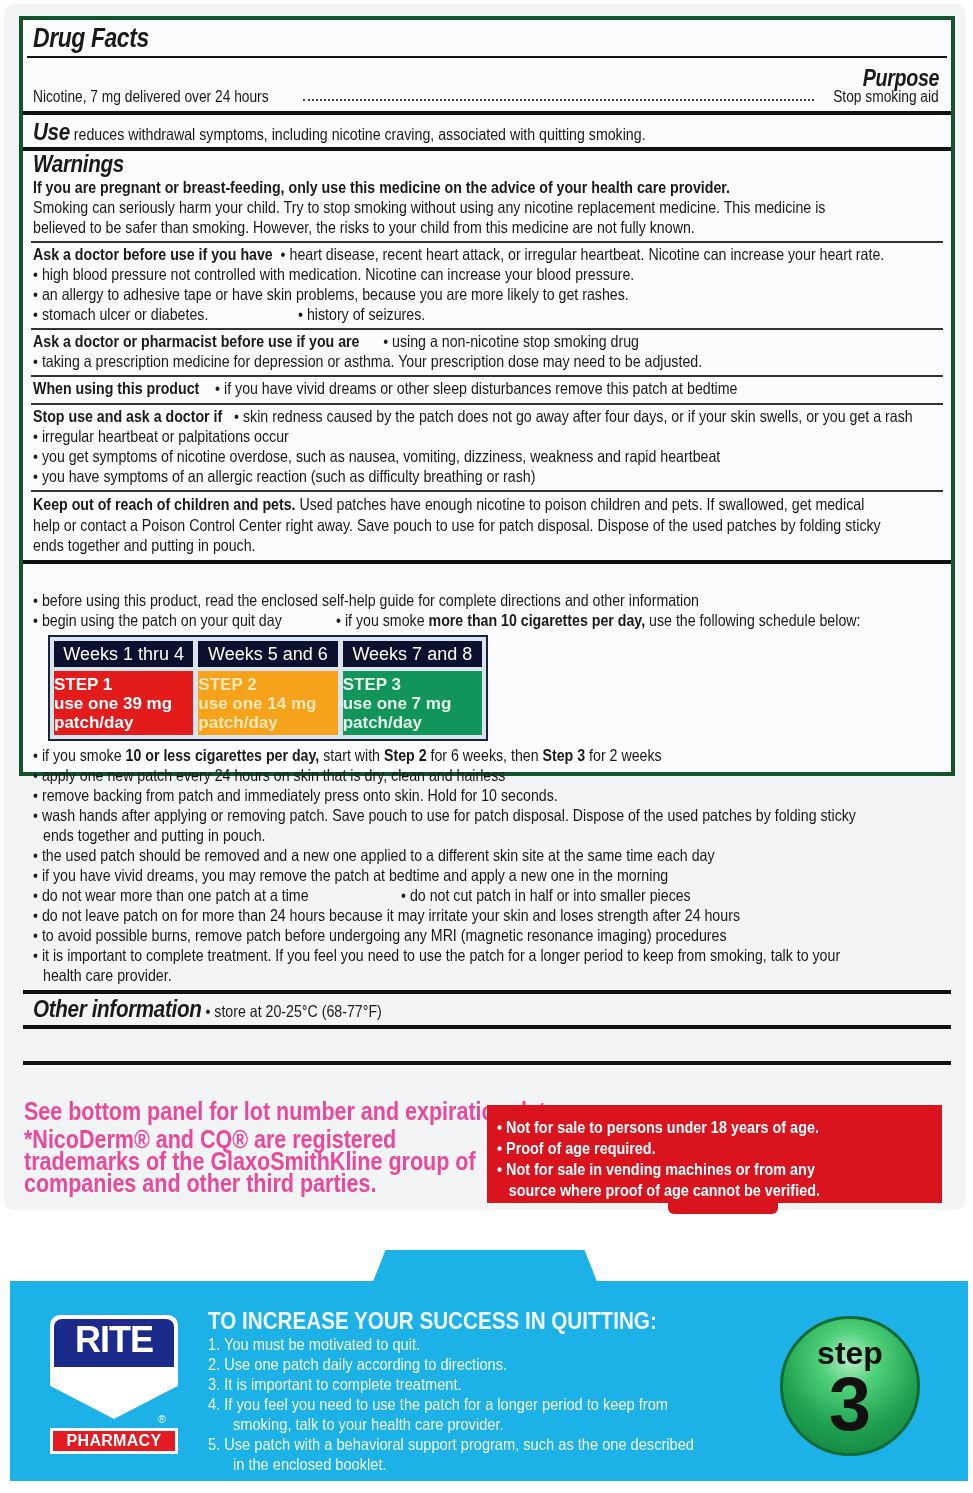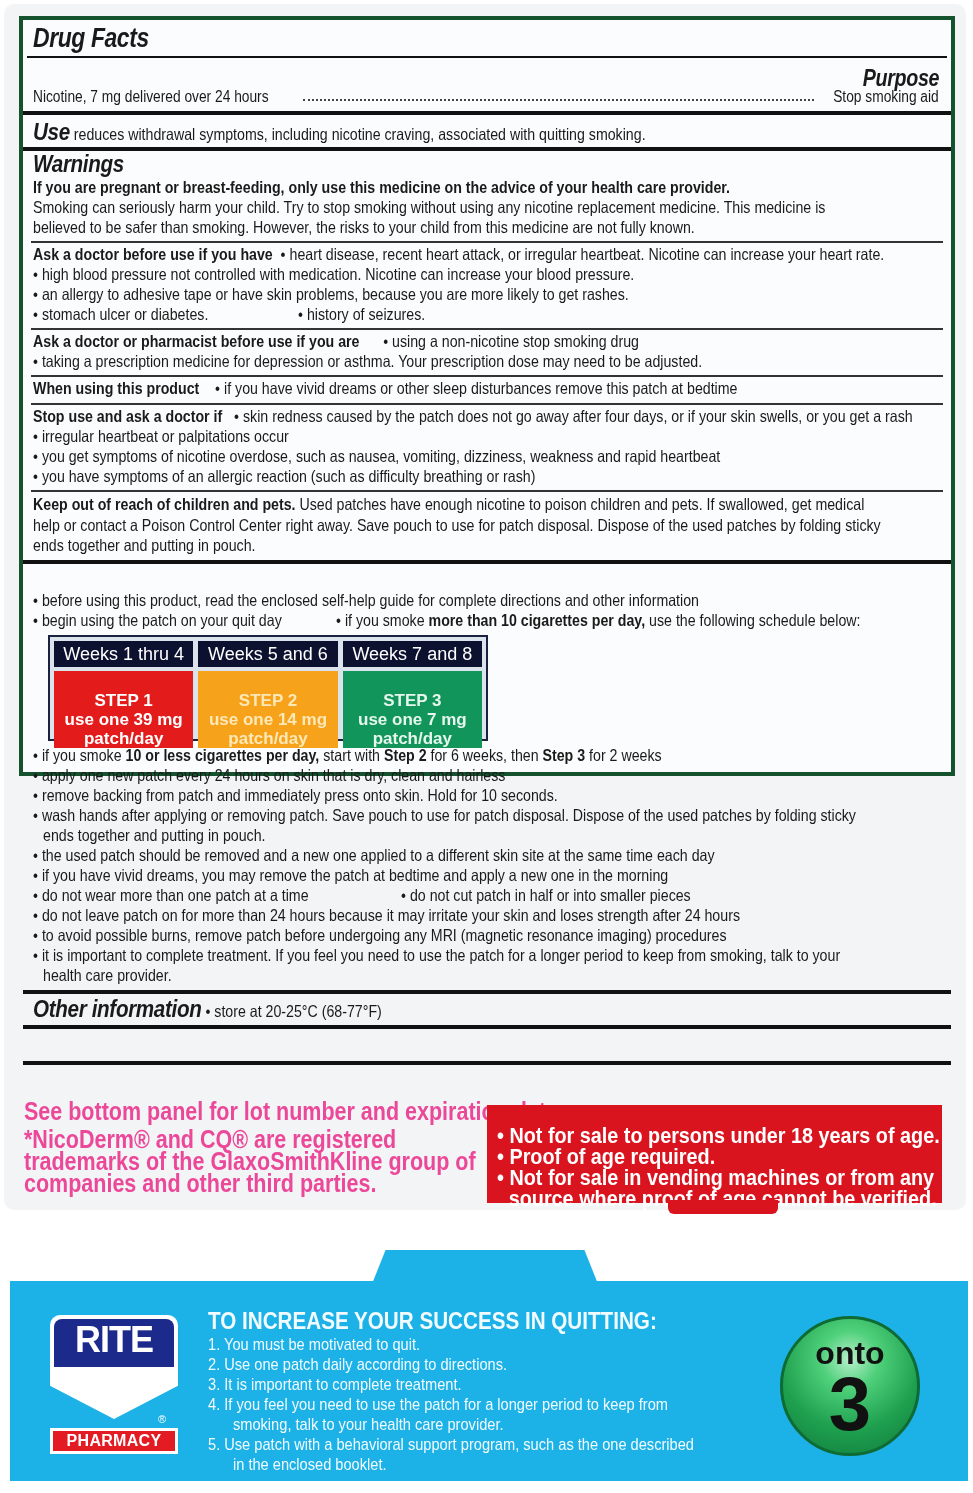--- a/index.html
+++ b/index.html
@@ -27,29 +27,29 @@
   .line .cond { transform: scaleX(0.86); }
 
   
   .steps {
     position: absolute; left: 25px; top: 615px; width: 440px; height: 106px;
     border: 2px solid #1a2240; background: #dbe4ec; padding: 4px;
     display: flex; gap: 5px;
   }
   .step-col { flex: 1; display: flex; flex-direction: column; gap: 4px; }
   .step-head { background: #0d1130; color: #fff; font-size: 18px; text-align: center; height: 26px; line-height: 26px; }
-  .step-body { flex: 1; color: #fff; font-weight: bold; font-size: 17px; text-align: center; line-height: 19px; padding-top: 20px; }
+  .step-body { flex: 1; color: #fff; font-weight: bold; font-size: 17px; text-align: left; line-height: 19px; padding-top: 4px; }
   .step-red { background: #e41b1b; }
   .step-orange { background: #f7a21b; color: #fde8b8; }
   .step-green { background: #12955a; color: #e6f7ee; }
 
   .footer-left { position: absolute; left: 24px; top: 1100px; width: 470px; font-weight: bold; font-size: 25px; line-height: 22px; color: #ec4899; }
   .footer-red {
     position: absolute; left: 487px; top: 1105px; width: 455px; height: 98px;
-    background: #d9141f; color: #fff; font-weight: bold; font-size: 22px; line-height: 21px; padding: 20px 10px;
+    background: #d9141f; color: #fff; font-weight: bold; font-size: 16px; line-height: 21px; padding: 12px 10px;
   }
   .red-tab { position: absolute; left: 668px; top: 1200px; width: 110px; height: 14px; background: #d9141f; border-radius: 0 0 6px 6px; }
 
   
   .blue-panel {
     position: absolute; left: 10px; top: 1281px; width: 958px; height: 200px;
     background: #1cb2e8;
   }
   .blue-tab {
     position: absolute; left: 372px; top: 1250px; width: 226px; height: 34px;
@@ -232,15 +232,15 @@
         <span class="ind">smoking, talk to your health care provider.</span>
       </li>
     <li>5. Use patch with a behavioral support program, such as the one described</li>
     <li>
         <span class="ind">in the enclosed booklet.</span>
       </li>
   </ol>
 </div>
 
 <div class="badge">
-  <span class="st">onto</span>
+  <span class="st">step</span>
   <span class="num">3</span>
 </div>
 
 </body></html>

